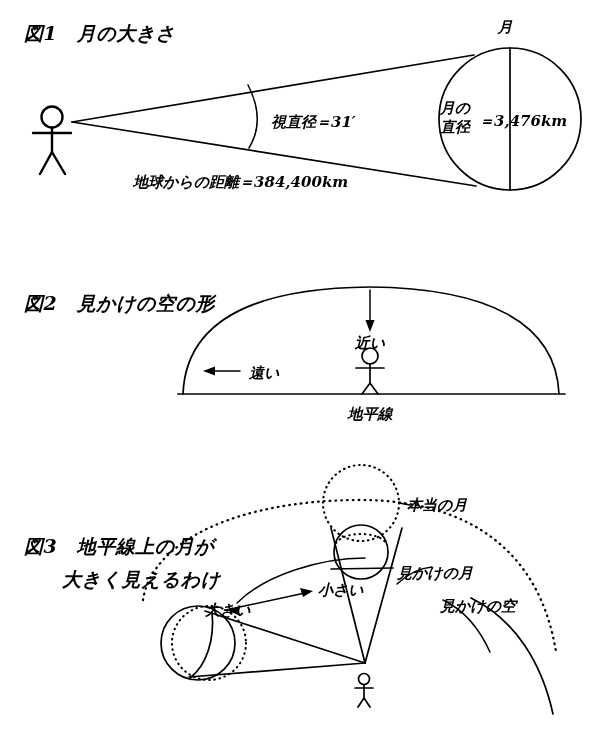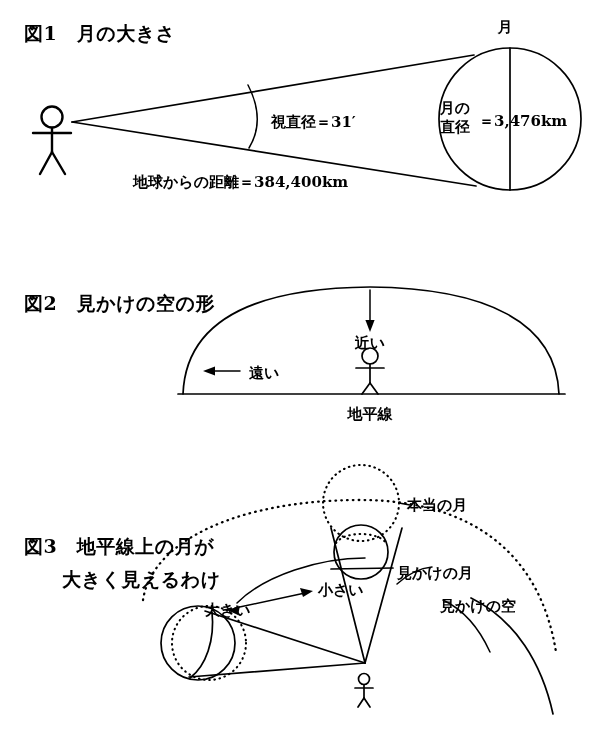--- a/index.html
+++ b/index.html
@@ -13,20 +13,21 @@
     position: relative;
     overflow: hidden;
     font-family: "DejaVu Serif", "Liberation Serif", serif;
     color: #000000;
   }
   #sheet {
     position: absolute;
     inset: 0;
     width: 600px;
     height: 664px;
+    font-style: italic;
   }
   svg#diagram {
     position: absolute;
     left: 0;
     top: 0;
     width: 600px;
     height: 729px;
     display: block;
   }
   .fig-title {

